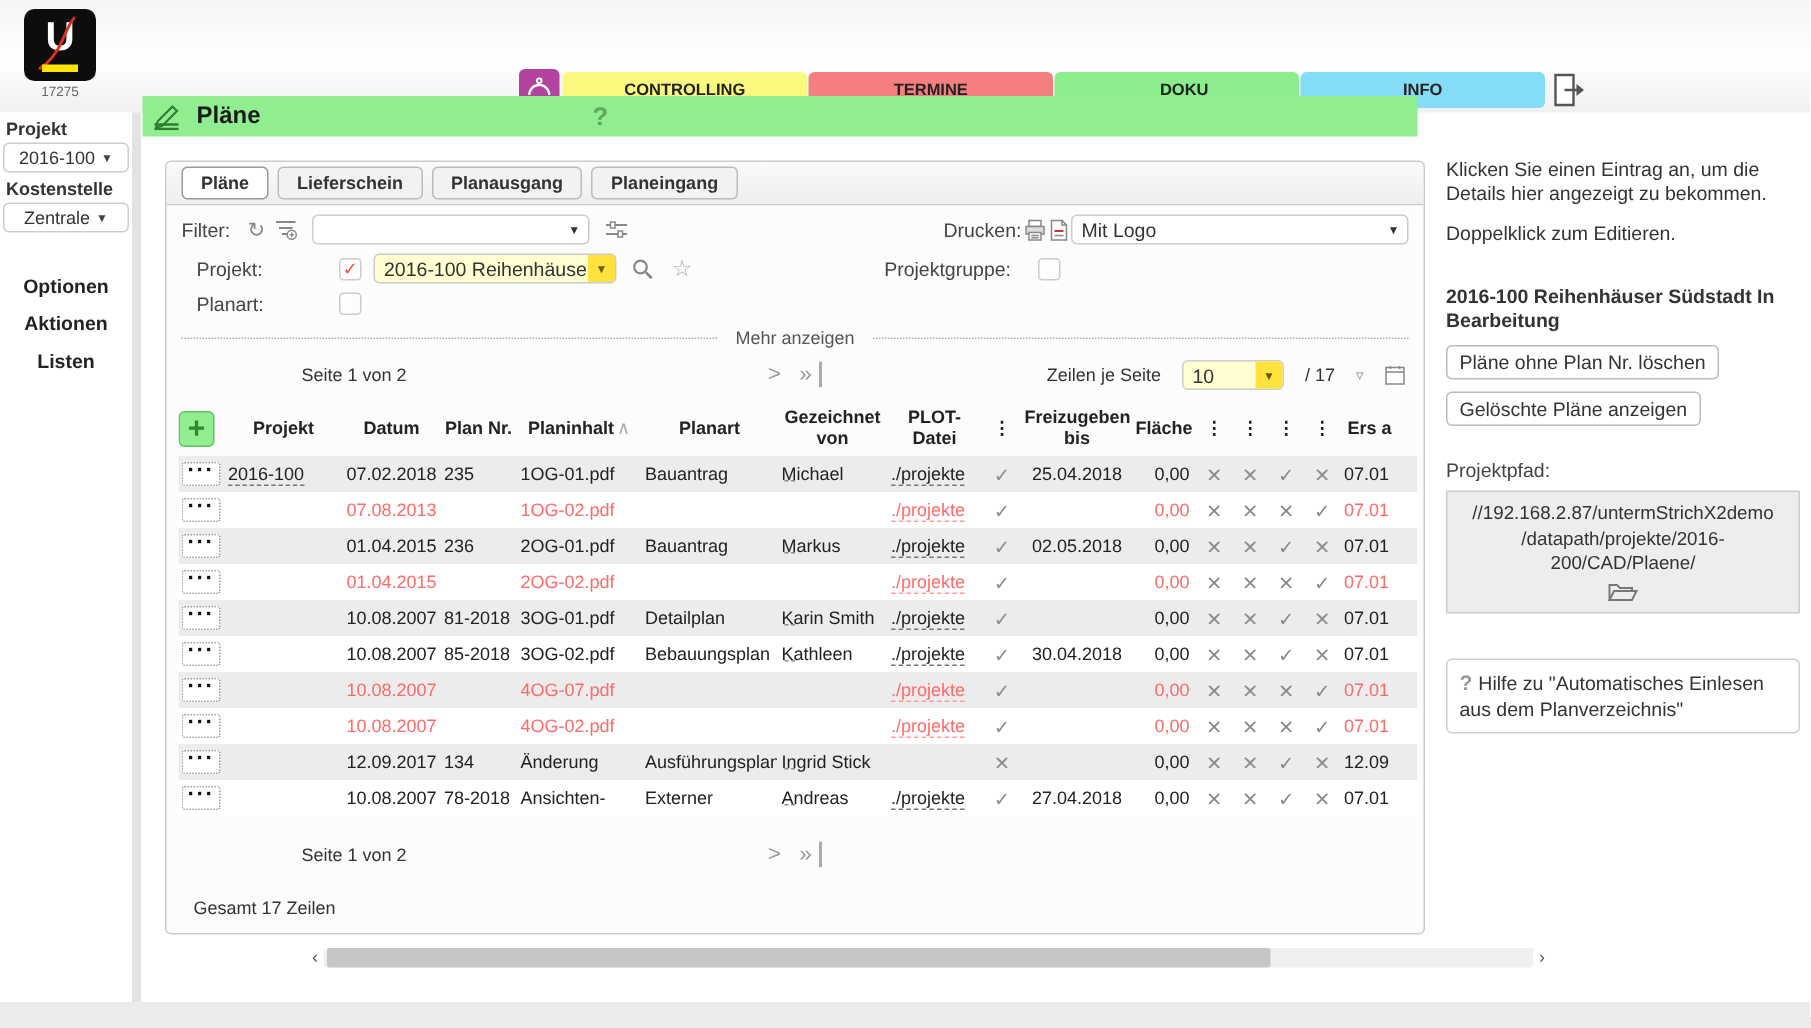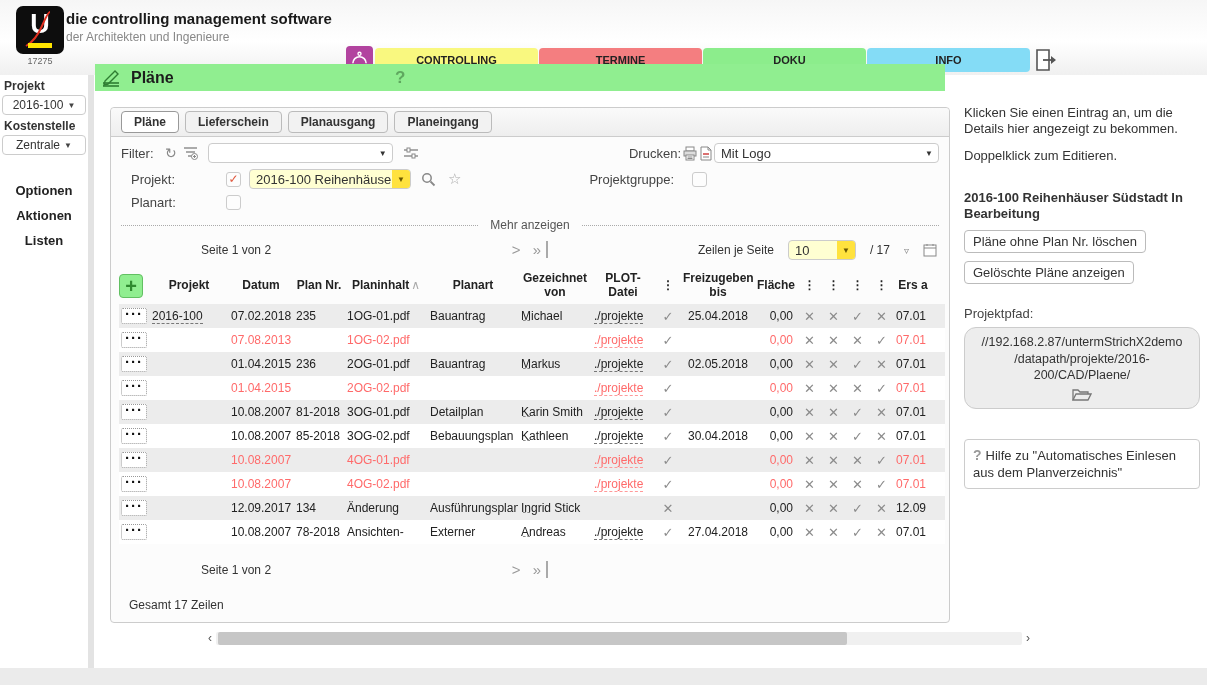--- a/index.html
+++ b/index.html
@@ -112,21 +112,21 @@
   .hs-track { flex:1; height:13px; background:#f0f0f0; border-radius:2px; position:relative; }
   .hs-thumb { position:absolute; left:2px; top:0; width:78%; height:13px; background:#c6c6c6; border-radius:2px; cursor:pointer; }
 
   
   .details { position:absolute; left:958px; top:75px; width:246px; height:593px; font-size:13px; color:#333; padding:30px 4px 0 6px; }
   .details p { margin-bottom:10px; line-height:1.25; }
   .d-heading { font-weight:bold; margin:26px 0 8px 0; line-height:1.25; }
   .d-btn { display:inline-block; border:1px solid #bbb; border-radius:4px; background:#fff; padding:3px 8px;
            font-size:13px; color:#333; margin-bottom:8px; cursor:pointer; }
   .d-pathlabel { margin:14px 0 6px 0; color:#444; }
-  .d-pathbox { border:1px solid #ccc; border-radius:12px; background:#ededed; padding:6px 4px; text-align:center;
+  .d-pathbox { border:1px solid #ccc; border-radius:1px; background:#ededed; padding:6px 4px; text-align:center;
                font-size:12.5px; color:#333; line-height:1.3; }
   .d-folder { margin-top:4px; display:flex; justify-content:center; cursor:pointer; }
   .d-helpbox { margin-top:30px; border:1px solid #ccc; border-radius:4px; background:#fff; padding:6px 8px;
                font-size:13px; line-height:1.3; cursor:pointer; }
   .d-helpbox .q { color:#999; font-size:14px; font-weight:bold; margin-right:4px; }
 
   .bottom-strip { position:absolute; left:0; top:668px; width:1207px; height:17px; background:#ebebeb; }
 </style>
 </head>
 <body>
@@ -136,24 +136,20 @@
   <header class="topbar">
     <div class="logo-block">
       <div class="logo">
         <span class="logo-letter">U</span>
         <svg class="logo-curve" width="48" height="48" viewBox="0 0 48 48">
           <path d="M10 40 Q20 34 26 20 T34 6" fill="none" stroke="#e03020" stroke-width="2"></path>
         </svg>
         <div class="logo-bar"></div>
       </div>
       <div class="logo-num">17275</div>
-    </div>
-    <div class="title-block">
-      <div class="app-title">die controlling management software</div>
-      <div class="app-subtitle">der Architekten und Ingenieure</div>
     </div>
 
     <nav class="nav">
       <div class="menu-icon">
         <svg width="19" height="19" viewBox="0 0 20 20">
           <circle cx="10" cy="4" r="1.6" fill="none" stroke="#fff" stroke-width="1.4"></circle>
           <path d="M3 14 a7 7 0 0 1 14 0" fill="none" stroke="#fff" stroke-width="1.6"></path>
           <line x1="2" y1="16" x2="18" y2="16" stroke="#fff" stroke-width="1.6"></line>
         </svg>
       </div>
@@ -559,21 +555,21 @@
             </div>
             <div class="tgrid trow odd red">
               <div class="cell center">
                 <span class="menu-btn">
                   <span>···</span>
                 </span>
               </div>
               <div class="cell"></div>
               <div class="cell">10.08.2007</div>
               <div class="cell"></div>
-              <div class="cell">4OG-01.pdf</div>
+              <div class="cell">4OG-07.pdf</div>
               <div class="cell"></div>
               <div class="cell"></div>
               <div class="cell">
                 <span class="link">./projekte</span>
               </div>
               <div class="cell center">
                 <span class="mark">✓</span>
               </div>
               <div class="cell center"></div>
               <div class="cell right">0,00</div>

